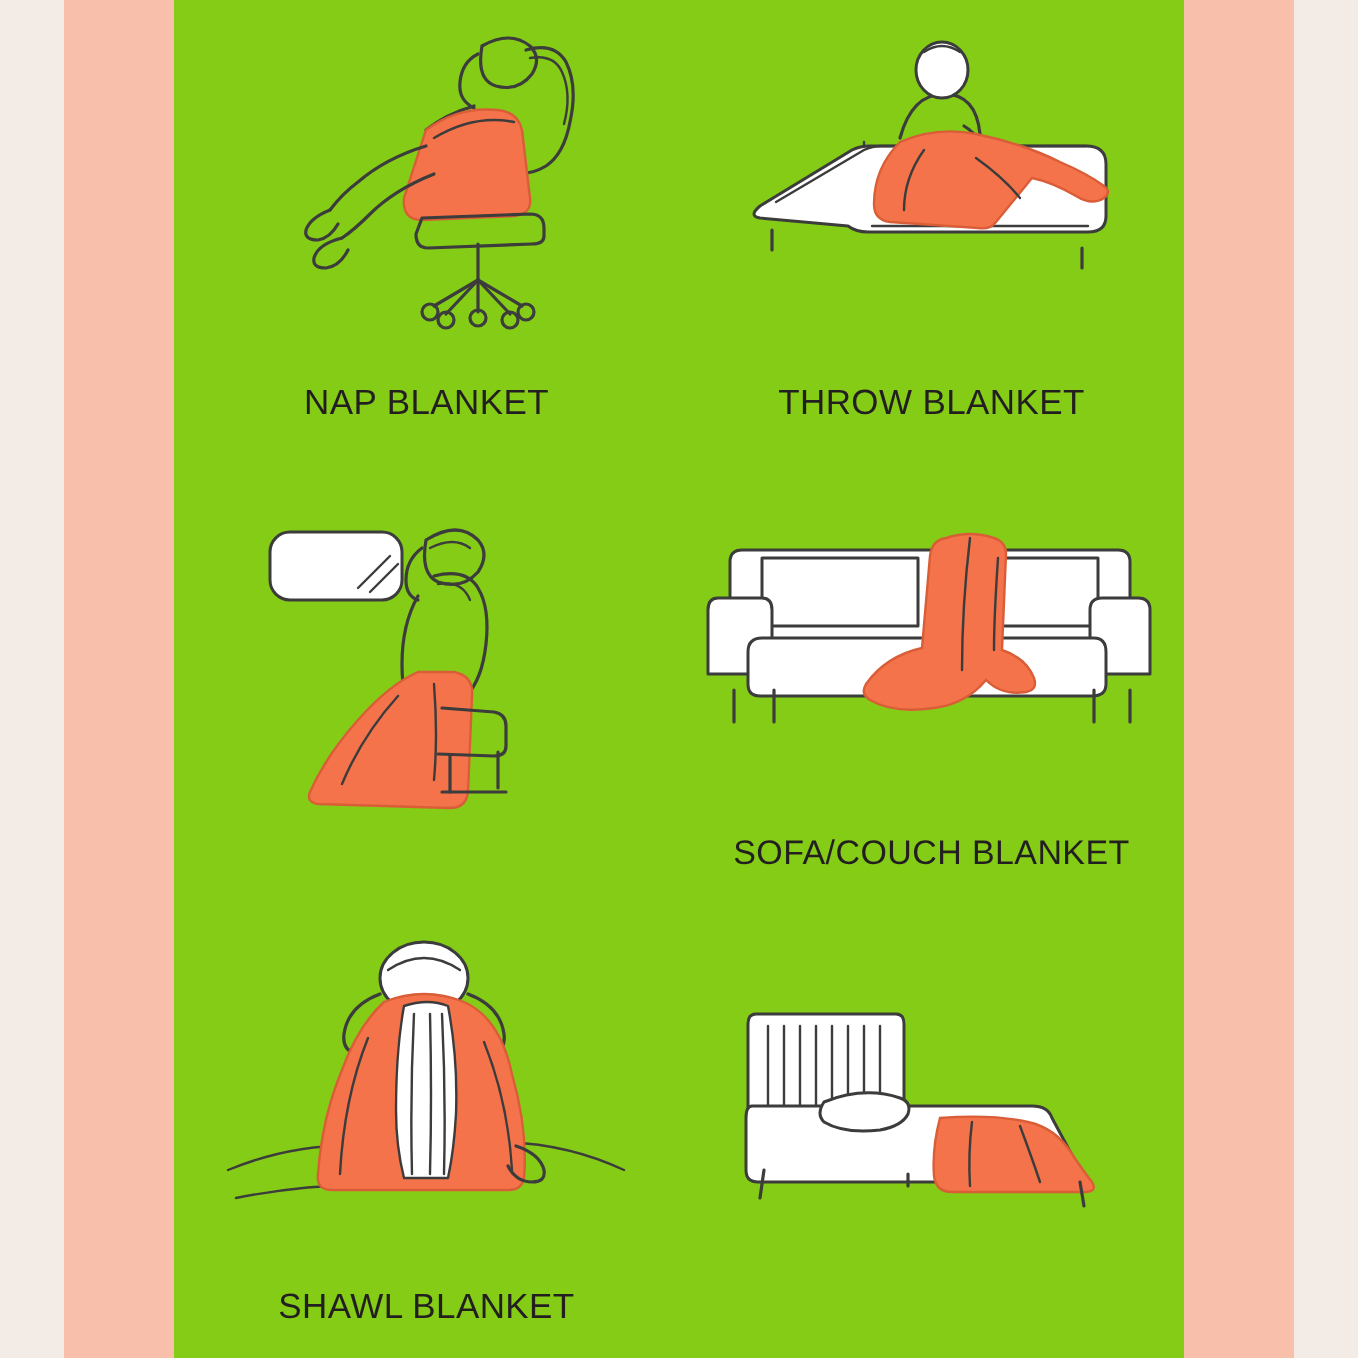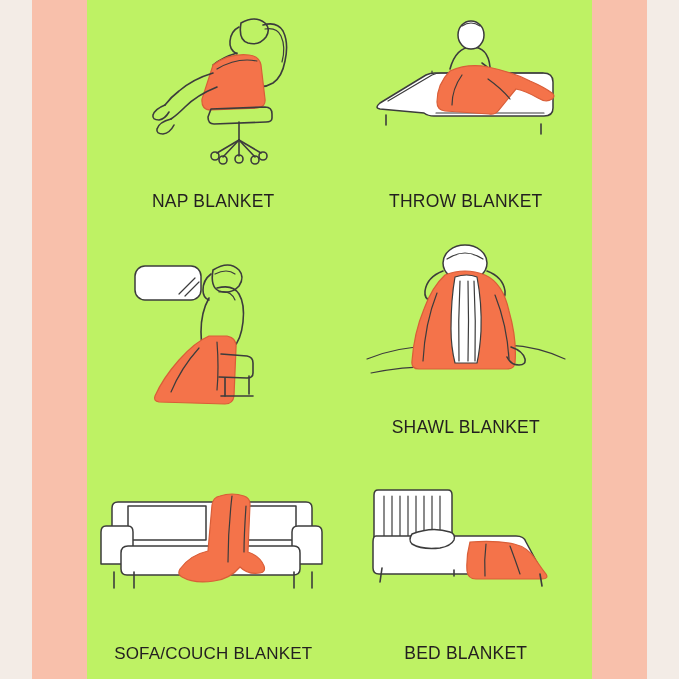--- a/index.html
+++ b/index.html
@@ -31,21 +31,21 @@
   .band-edge-left  { position:absolute; top:0; bottom:0; left:0;  width:32px; background:#f3ece6; }
   .band-edge-right { position:absolute; top:0; bottom:0; right:0; width:32px; background:#f3ece6; }
 
   
   #card {
     position: absolute;
     left: 87px;
     right: 87px;
     top: 0;
     bottom: 0;
-    background: #bef264;
+    background: #84cc16;
   }
 
   .grid {
     position: absolute;
     inset: 0;
     display: grid;
     grid-template-columns: 1fr 1fr;
     grid-template-rows: 1fr 1fr 1fr;
   }
   .cell {
@@ -193,20 +193,50 @@
             <path class="ln" d="M108 96 l26 2 q6 1 6 7 l0 10 q0 5 -6 5 l-28 -1"></path>
             <path class="ln" d="M112 120 l0 18"></path>
             <path class="ln" d="M136 118 l0 18"></path>
             <path class="ln" d="M108 138 l32 0"></path>
           </svg>
         </div>
       </div>
 
       <div class="cell">
         <div class="art">
+          <svg width="230" height="130" viewBox="0 0 230 130" aria-hidden="true">
+
+            <path class="wht" d="M20 22 l188 0 q6 0 6 6 l0 42 l-200 0 l0 -42 q0 -6 6 -6 z"></path>
+
+            <path class="wht" d="M30 26 l78 0 l0 34 l-78 0 z"></path>
+            <path class="wht" d="M116 26 l82 0 l0 34 l-82 0 z"></path>
+
+            <path class="wht" d="M8 46 l22 0 q5 0 5 6 l0 32 l-32 0 l0 -32 q0 -6 5 -6 z"></path>
+            <path class="wht" d="M200 46 l18 0 q6 0 6 6 l0 32 l-30 0 l0 -32 q0 -6 6 -6 z"></path>
+
+            <path class="wht" d="M30 66 l166 0 q6 0 6 7 l0 16 q0 6 -7 6 l-166 0 q-6 0 -6 -6 l0 -16 q0 -7 7 -7 z"></path>
+            <path class="ln-t nofill" d="M114 68 l0 26"></path>
+
+            <path class="ln" d="M16 92 l0 16"></path>
+            <path class="ln" d="M36 92 l0 16"></path>
+            <path class="ln" d="M196 92 l0 16"></path>
+            <path class="ln" d="M214 92 l0 16"></path>
+
+            <path class="blanket" d="M122 16 q12 -4 24 0 q6 2 6 8 l-2 48 q12 4 16 14 q2 6 -4 7 q-12 2 -20 -6 q-10 12 -26 14 q-20 3 -32 -4 q-5 -3 -2 -8 q10 -14 28 -18 l4 -46 q1 -8 8 -9 z"></path>
+            <path class="ln-t nofill" d="M134 16 q-4 34 -4 66"></path>
+            <path class="ln-t nofill" d="M148 26 q-2 30 -2 46"></path>
+          </svg>
+        </div>
+        <div class="cap-row">
+          <div class="caption wide">SOFA/COUCH BLANKET</div>
+        </div>
+      </div>
+
+      <div class="cell">
+        <div class="art">
           <svg width="210" height="155" viewBox="0 0 210 155" aria-hidden="true">
 
             <path class="ln-t nofill" d="M6 118 q34 -14 70 -12"></path>
             <path class="ln-t nofill" d="M140 104 q34 0 64 14"></path>
             <path class="ln-t nofill" d="M10 132 q40 -8 76 -6"></path>
 
             <ellipse class="wht" cx="104" cy="22" rx="22" ry="18"></ellipse>
             <path class="ln-t nofill" d="M86 18 q18 -12 36 0"></path>
 
             <path class="ln" d="M82 30 q-16 6 -18 20 q-1 8 6 10"></path>
@@ -220,50 +250,20 @@
             <path class="ln-t nofill" d="M113 40 q2 40 1 80"></path>
 
             <path class="ln-t nofill" d="M76 52 q-12 30 -14 68"></path>
             <path class="ln-t nofill" d="M134 54 q12 30 14 64"></path>
 
             <path class="ln" d="M150 106 q12 4 14 12 q1 6 -6 6 q-8 0 -12 -8"></path>
           </svg>
         </div>
         <div class="cap-row">
           <div class="caption">SHAWL BLANKET</div>
-        </div>
-      </div>
-
-      <div class="cell">
-        <div class="art">
-          <svg width="230" height="130" viewBox="0 0 230 130" aria-hidden="true">
-
-            <path class="wht" d="M20 22 l188 0 q6 0 6 6 l0 42 l-200 0 l0 -42 q0 -6 6 -6 z"></path>
-
-            <path class="wht" d="M30 26 l78 0 l0 34 l-78 0 z"></path>
-            <path class="wht" d="M116 26 l82 0 l0 34 l-82 0 z"></path>
-
-            <path class="wht" d="M8 46 l22 0 q5 0 5 6 l0 32 l-32 0 l0 -32 q0 -6 5 -6 z"></path>
-            <path class="wht" d="M200 46 l18 0 q6 0 6 6 l0 32 l-30 0 l0 -32 q0 -6 6 -6 z"></path>
-
-            <path class="wht" d="M30 66 l166 0 q6 0 6 7 l0 16 q0 6 -7 6 l-166 0 q-6 0 -6 -6 l0 -16 q0 -7 7 -7 z"></path>
-            <path class="ln-t nofill" d="M114 68 l0 26"></path>
-
-            <path class="ln" d="M16 92 l0 16"></path>
-            <path class="ln" d="M36 92 l0 16"></path>
-            <path class="ln" d="M196 92 l0 16"></path>
-            <path class="ln" d="M214 92 l0 16"></path>
-
-            <path class="blanket" d="M122 16 q12 -4 24 0 q6 2 6 8 l-2 48 q12 4 16 14 q2 6 -4 7 q-12 2 -20 -6 q-10 12 -26 14 q-20 3 -32 -4 q-5 -3 -2 -8 q10 -14 28 -18 l4 -46 q1 -8 8 -9 z"></path>
-            <path class="ln-t nofill" d="M134 16 q-4 34 -4 66"></path>
-            <path class="ln-t nofill" d="M148 26 q-2 30 -2 46"></path>
-          </svg>
-        </div>
-        <div class="cap-row">
-          <div class="caption wide">SOFA/COUCH BLANKET</div>
         </div>
       </div>
 
       <div class="cell">
         <div class="art">
           <svg width="215" height="130" viewBox="0 0 215 130" aria-hidden="true">
 
             <path class="wht" d="M20 10 l70 0 q4 0 4 5 l0 44 l-78 0 l0 -44 q0 -5 4 -5 z"></path>
             <path class="ln-t nofill" d="M26 16 l0 40"></path>
             <path class="ln-t nofill" d="M34 16 l0 40"></path>
@@ -280,20 +280,17 @@
 
             <path class="blanket" d="M112 62 q26 -2 44 2 q14 3 22 16 q6 9 10 14 q3 5 -4 5 l-66 0 q-8 0 -9 -8 q-1 -14 3 -29 z"></path>
             <path class="ln-t nofill" d="M128 64 q-2 16 -1 32"></path>
             <path class="ln-t nofill" d="M152 66 q6 16 10 28"></path>
 
             <path class="ln" d="M24 88 l-2 14"></path>
             <path class="ln" d="M182 94 l2 12"></path>
             <path class="ln" d="M96 90 l0 6"></path>
           </svg>
         </div>
-        <div class="cap-row">
-          <div class="caption">BED BLANKET</div>
-        </div>
       </div>
 
     </div>
   </div>
 </div>
 
 </body></html>

